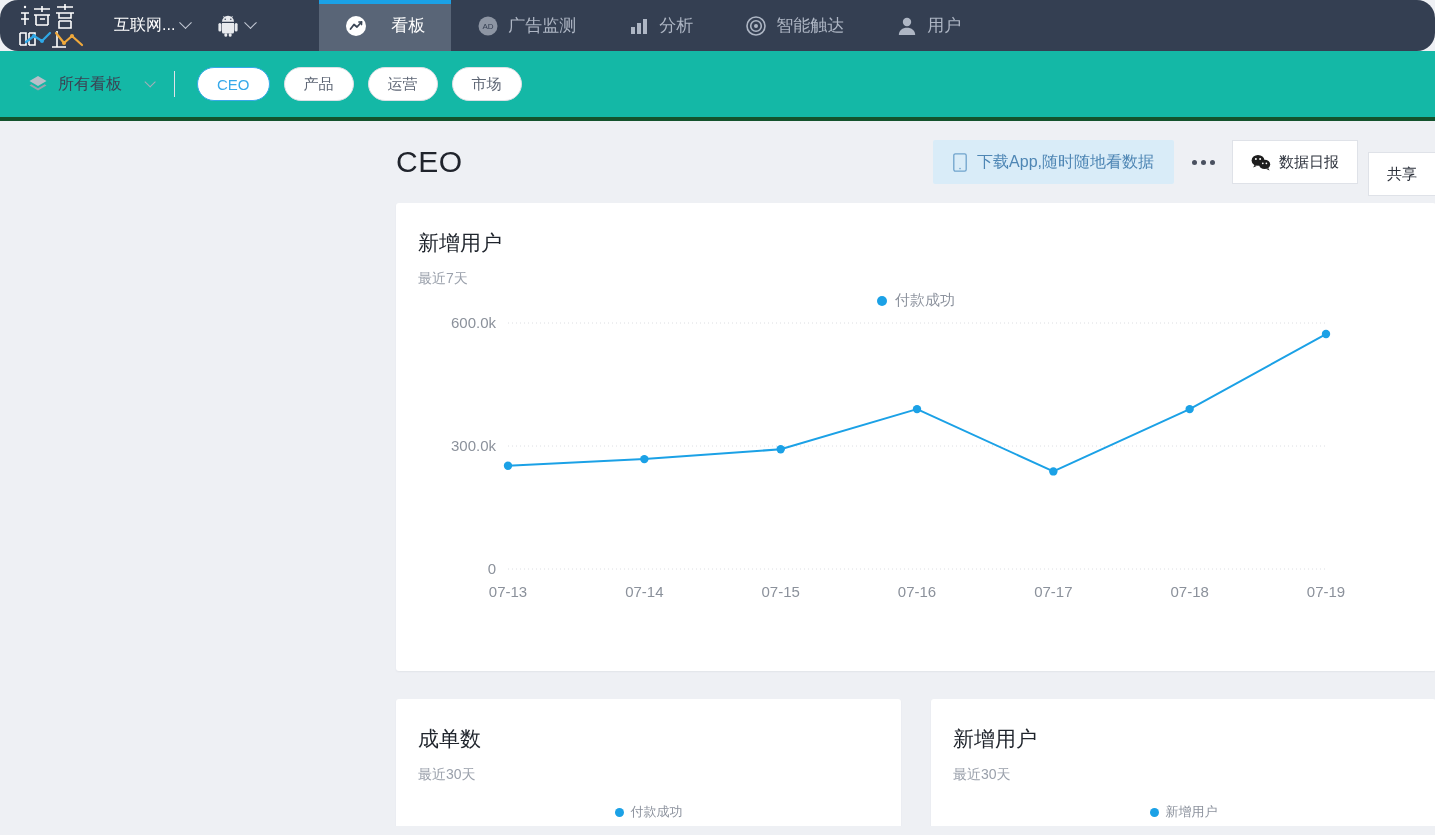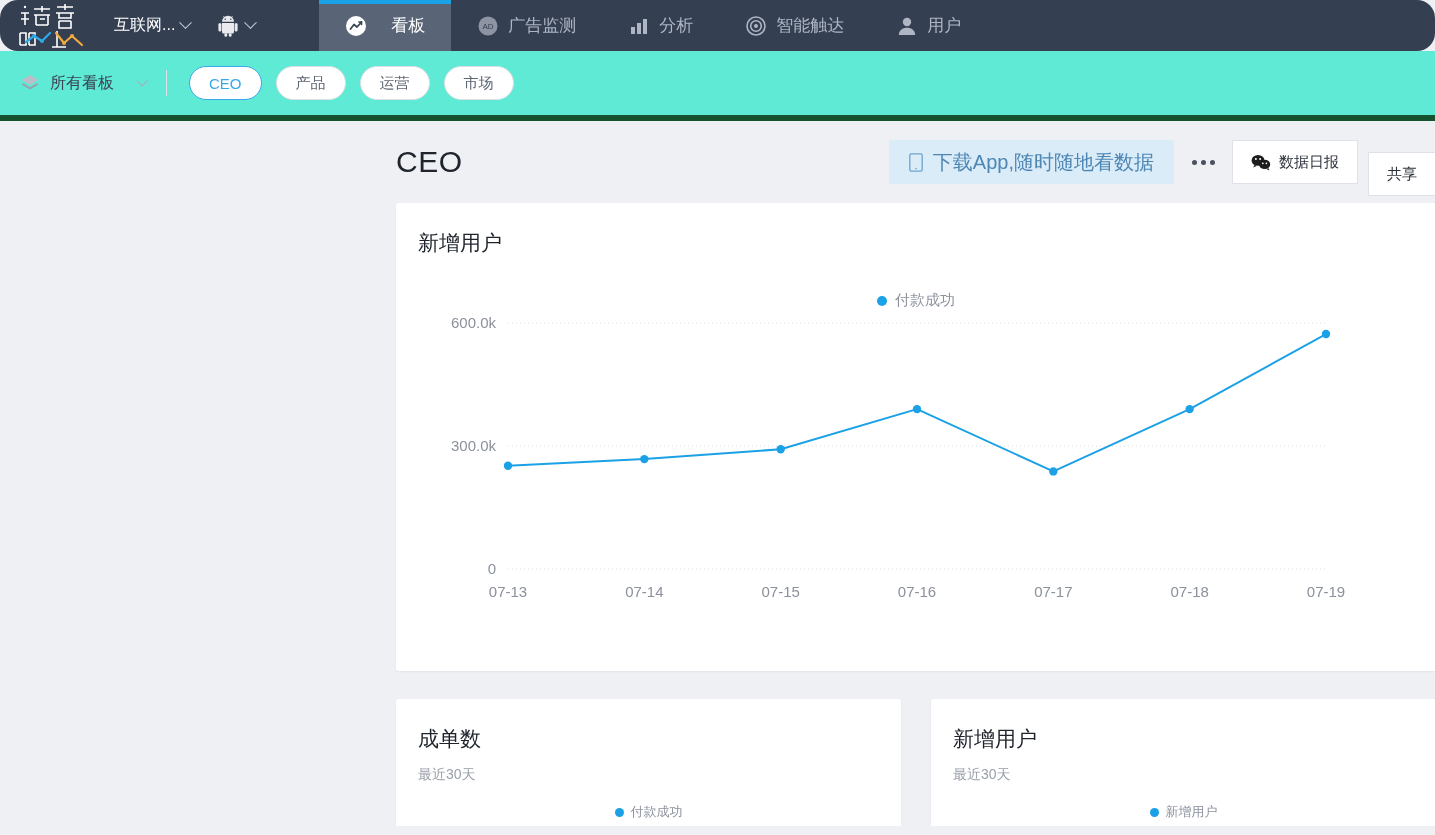--- a/index.html
+++ b/index.html
@@ -56,24 +56,24 @@
   }
   .nav-item.active::before {
     content: ""; position: absolute; left: 0; right: 0; top: 0;
     height: 4px; background: #1ba1e6;
   }
   .nav-icon { width: 22px; height: 22px; flex: none; display: block; }
 
   
   .subbar {
     height: 70px; width: 100%;
-    background: #5eead4;
+    background: #14b8a6;
     display: flex; align-items: center;
-    padding-left: 20px;
-    border-bottom: 6px solid #14532d;
+    padding-left: 28px;
+    border-bottom: 4px solid #14532d;
   }
   .board-select {
     display: flex; align-items: center; gap: 10px;
     cursor: pointer;
   }
   .layers-icon { width: 20px; height: 20px; display: block; }
   .board-label { font-size: 16px; color: #3b4354; }
   .board-caret {
     display: inline-block; width: 8px; height: 8px;
     border-right: 1.4px solid #a8aeb9;
@@ -113,21 +113,21 @@
     font-size: 30px; color: #20242c; font-weight: 400;
     letter-spacing: .5px;
   }
   .head-actions {
     margin-left: auto; display: flex; align-items: center; gap: 0;
   }
   .app-banner {
     background: #d9ecf8; color: #4e86b4;
     height: 44px; padding: 0 20px;
     display: flex; align-items: center; gap: 10px;
-    font-size: 20px; border-radius: 2px; cursor: pointer;
+    font-size: 16px; border-radius: 2px; cursor: pointer;
     white-space: nowrap;
   }
   .phone-icon { width: 14px; height: 19px; display: block; }
   .dots-btn {
     width: 58px; height: 44px;
     display: flex; align-items: center; justify-content: center;
     gap: 4px; cursor: pointer;
   }
   .dots-btn i {
     width: 5px; height: 5px; border-radius: 50%;
@@ -343,20 +343,21 @@
         <div class="btn">
           <span>共享</span>
         </div>
 
       </div>
     </div>
 
     <div class="card big-card">
       <div class="card-head">
         <div class="card-title">新增用户</div>
+        <div class="card-sub">最近7天</div>
       </div>
 
       <div class="chart-legend">
         <span class="legend-dot"></span>
         <span>付款成功</span>
       </div>
 
       <svg class="plot" id="line-plot" viewBox="0 0 1040 290" preserveAspectRatio="none">
           <line x1="112" y1="256" x2="932" y2="256" stroke="#dcdee2" stroke-width="1" stroke-dasharray="1 3"></line>
           <text x="100" y="261" text-anchor="end" font-size="15" fill="#8b919b" font-family="Liberation Sans, sans-serif">0</text>

